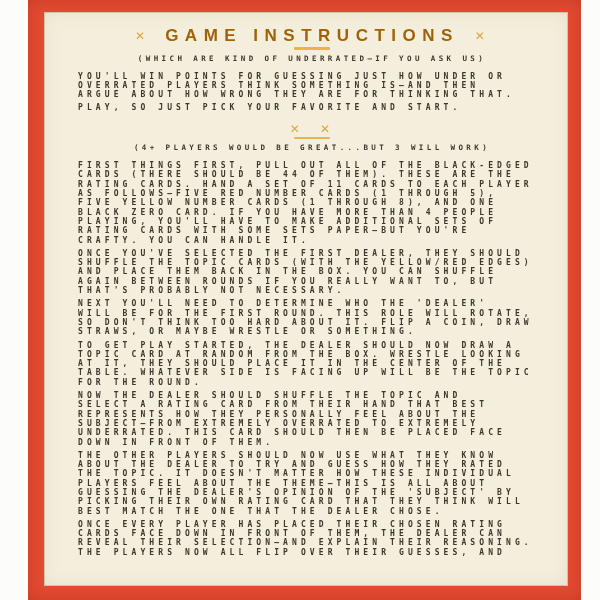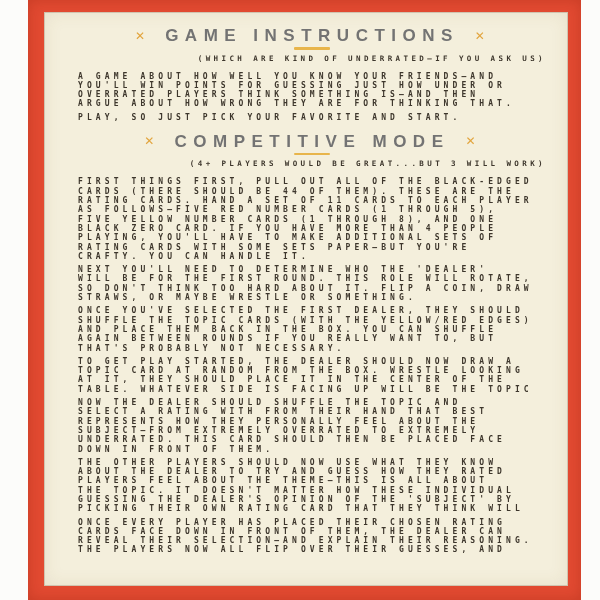--- a/index.html
+++ b/index.html
@@ -40,21 +40,21 @@
   .hdr-row {
     display: flex; align-items: center; justify-content: center;
     gap: 16px;
   }
   .hdr-title {
     font-family: "Liberation Sans", sans-serif;
     font-weight: 700;
     font-size: 17px;
     line-height: 19px;
     letter-spacing: 6.5px;
-    color: #737373;
+    color: #a16207;
     white-space: nowrap;
   }
   .x-mark {
     color: #e2a43c;
     font-family: "DejaVu Sans", sans-serif;
     font-weight: 700;
     font-size: 12px;
     line-height: 12px;
   }
   .hdr-underline {
@@ -62,101 +62,100 @@
     background: #e8b54b;
     margin: 2px auto 4px;
     border-radius: 1px;
   }
   .hdr-subtitle {
     font-size: 7.5px;
     line-height: 10px;
     letter-spacing: 3.4px;
     color: #3d362c;
     white-space: nowrap;
-    text-align: right;
   }
 </style>
 </head>
 <body>
 
 <div class="red-card">
   <div class="paper">
     <div class="content" id="content">
         <div class="hdr">
           <div class="hdr-row">
             <span class="x-mark">✕</span>
             <span class="hdr-title">GAME INSTRUCTIONS</span>
             <span class="x-mark">✕</span>
           </div>
           <div class="hdr-underline"></div>
           <div class="hdr-subtitle">(WHICH ARE KIND OF UNDERRATED—IF YOU ASK US)</div>
         </div>
         <div class="para">
-          <div class="line">A GAME ABOUT HOW WELL YOU KNOW YOUR FRIENDS—AND</div>
           <div class="line">YOU'LL WIN POINTS FOR GUESSING JUST HOW UNDER OR</div>
           <div class="line">OVERRATED PLAYERS THINK SOMETHING IS—AND THEN</div>
           <div class="line">ARGUE ABOUT HOW WRONG THEY ARE FOR THINKING THAT.</div>
         </div>
         <div class="para">
           <div class="line">PLAY, SO JUST PICK YOUR FAVORITE AND START.</div>
         </div>
         <div class="hdr">
           <div class="hdr-row">
             <span class="x-mark">✕</span>
-            <span class="hdr-title">COMPETITIVE MODE</span>
             <span class="x-mark">✕</span>
           </div>
           <div class="hdr-underline"></div>
           <div class="hdr-subtitle">(4+ PLAYERS WOULD BE GREAT...BUT 3 WILL WORK)</div>
         </div>
         <div class="para">
           <div class="line">FIRST THINGS FIRST, PULL OUT ALL OF THE BLACK-EDGED</div>
           <div class="line">CARDS (THERE SHOULD BE 44 OF THEM). THESE ARE THE</div>
           <div class="line">RATING CARDS. HAND A SET OF 11 CARDS TO EACH PLAYER</div>
           <div class="line">AS FOLLOWS—FIVE RED NUMBER CARDS (1 THROUGH 5),</div>
           <div class="line">FIVE YELLOW NUMBER CARDS (1 THROUGH 8), AND ONE</div>
           <div class="line">BLACK ZERO CARD. IF YOU HAVE MORE THAN 4 PEOPLE</div>
           <div class="line">PLAYING, YOU'LL HAVE TO MAKE ADDITIONAL SETS OF</div>
           <div class="line">RATING CARDS WITH SOME SETS PAPER—BUT YOU'RE</div>
           <div class="line">CRAFTY. YOU CAN HANDLE IT.</div>
         </div>
         <div class="para">
-          <div class="line">NEXT YOU'LL NEED TO DETERMINE WHO THE 'DEALER'</div>
-          <div class="line">WILL BE FOR THE FIRST ROUND. THIS ROLE WILL ROTATE,</div>
-          <div class="line">SO DON'T THINK TOO HARD ABOUT IT. FLIP A COIN, DRAW</div>
-          <div class="line">STRAWS, OR MAYBE WRESTLE OR SOMETHING.</div>
-        </div>
-        <div class="para">
           <div class="line">ONCE YOU'VE SELECTED THE FIRST DEALER, THEY SHOULD</div>
           <div class="line">SHUFFLE THE TOPIC CARDS (WITH THE YELLOW/RED EDGES)</div>
           <div class="line">AND PLACE THEM BACK IN THE BOX. YOU CAN SHUFFLE</div>
           <div class="line">AGAIN BETWEEN ROUNDS IF YOU REALLY WANT TO, BUT</div>
           <div class="line">THAT'S PROBABLY NOT NECESSARY.</div>
         </div>
         <div class="para">
+          <div class="line">NEXT YOU'LL NEED TO DETERMINE WHO THE 'DEALER'</div>
+          <div class="line">WILL BE FOR THE FIRST ROUND. THIS ROLE WILL ROTATE,</div>
+          <div class="line">SO DON'T THINK TOO HARD ABOUT IT. FLIP A COIN, DRAW</div>
+          <div class="line">STRAWS, OR MAYBE WRESTLE OR SOMETHING.</div>
+        </div>
+        <div class="para">
           <div class="line">TO GET PLAY STARTED, THE DEALER SHOULD NOW DRAW A</div>
           <div class="line">TOPIC CARD AT RANDOM FROM THE BOX. WRESTLE LOOKING</div>
           <div class="line">AT IT, THEY SHOULD PLACE IT IN THE CENTER OF THE</div>
           <div class="line">TABLE. WHATEVER SIDE IS FACING UP WILL BE THE TOPIC</div>
+          <div class="line">FOR THE ROUND.</div>
         </div>
         <div class="para">
           <div class="line">NOW THE DEALER SHOULD SHUFFLE THE TOPIC AND</div>
-          <div class="line">SELECT A RATING WITH FROM THEIR HAND THAT BEST</div>
+          <div class="line">SELECT A RATING CARD FROM THEIR HAND THAT BEST</div>
           <div class="line">REPRESENTS HOW THEY PERSONALLY FEEL ABOUT THE</div>
           <div class="line">SUBJECT—FROM EXTREMELY OVERRATED TO EXTREMELY</div>
           <div class="line">UNDERRATED. THIS CARD SHOULD THEN BE PLACED FACE</div>
           <div class="line">DOWN IN FRONT OF THEM.</div>
         </div>
         <div class="para">
           <div class="line">THE OTHER PLAYERS SHOULD NOW USE WHAT THEY KNOW</div>
           <div class="line">ABOUT THE DEALER TO TRY AND GUESS HOW THEY RATED</div>
+          <div class="line">THE TOPIC. IT DOESN'T MATTER HOW THESE INDIVIDUAL</div>
           <div class="line">PLAYERS FEEL ABOUT THE THEME—THIS IS ALL ABOUT</div>
-          <div class="line">THE TOPIC. IT DOESN'T MATTER HOW THESE INDIVIDUAL</div>
           <div class="line">GUESSING THE DEALER'S OPINION OF THE 'SUBJECT' BY</div>
           <div class="line">PICKING THEIR OWN RATING CARD THAT THEY THINK WILL</div>
+          <div class="line">BEST MATCH THE ONE THAT THE DEALER CHOSE.</div>
         </div>
         <div class="para">
           <div class="line">ONCE EVERY PLAYER HAS PLACED THEIR CHOSEN RATING</div>
           <div class="line">CARDS FACE DOWN IN FRONT OF THEM, THE DEALER CAN</div>
           <div class="line">REVEAL THEIR SELECTION—AND EXPLAIN THEIR REASONING.</div>
           <div class="line">THE PLAYERS NOW ALL FLIP OVER THEIR GUESSES, AND</div>
         </div>
       </div>
   </div>
 </div>

